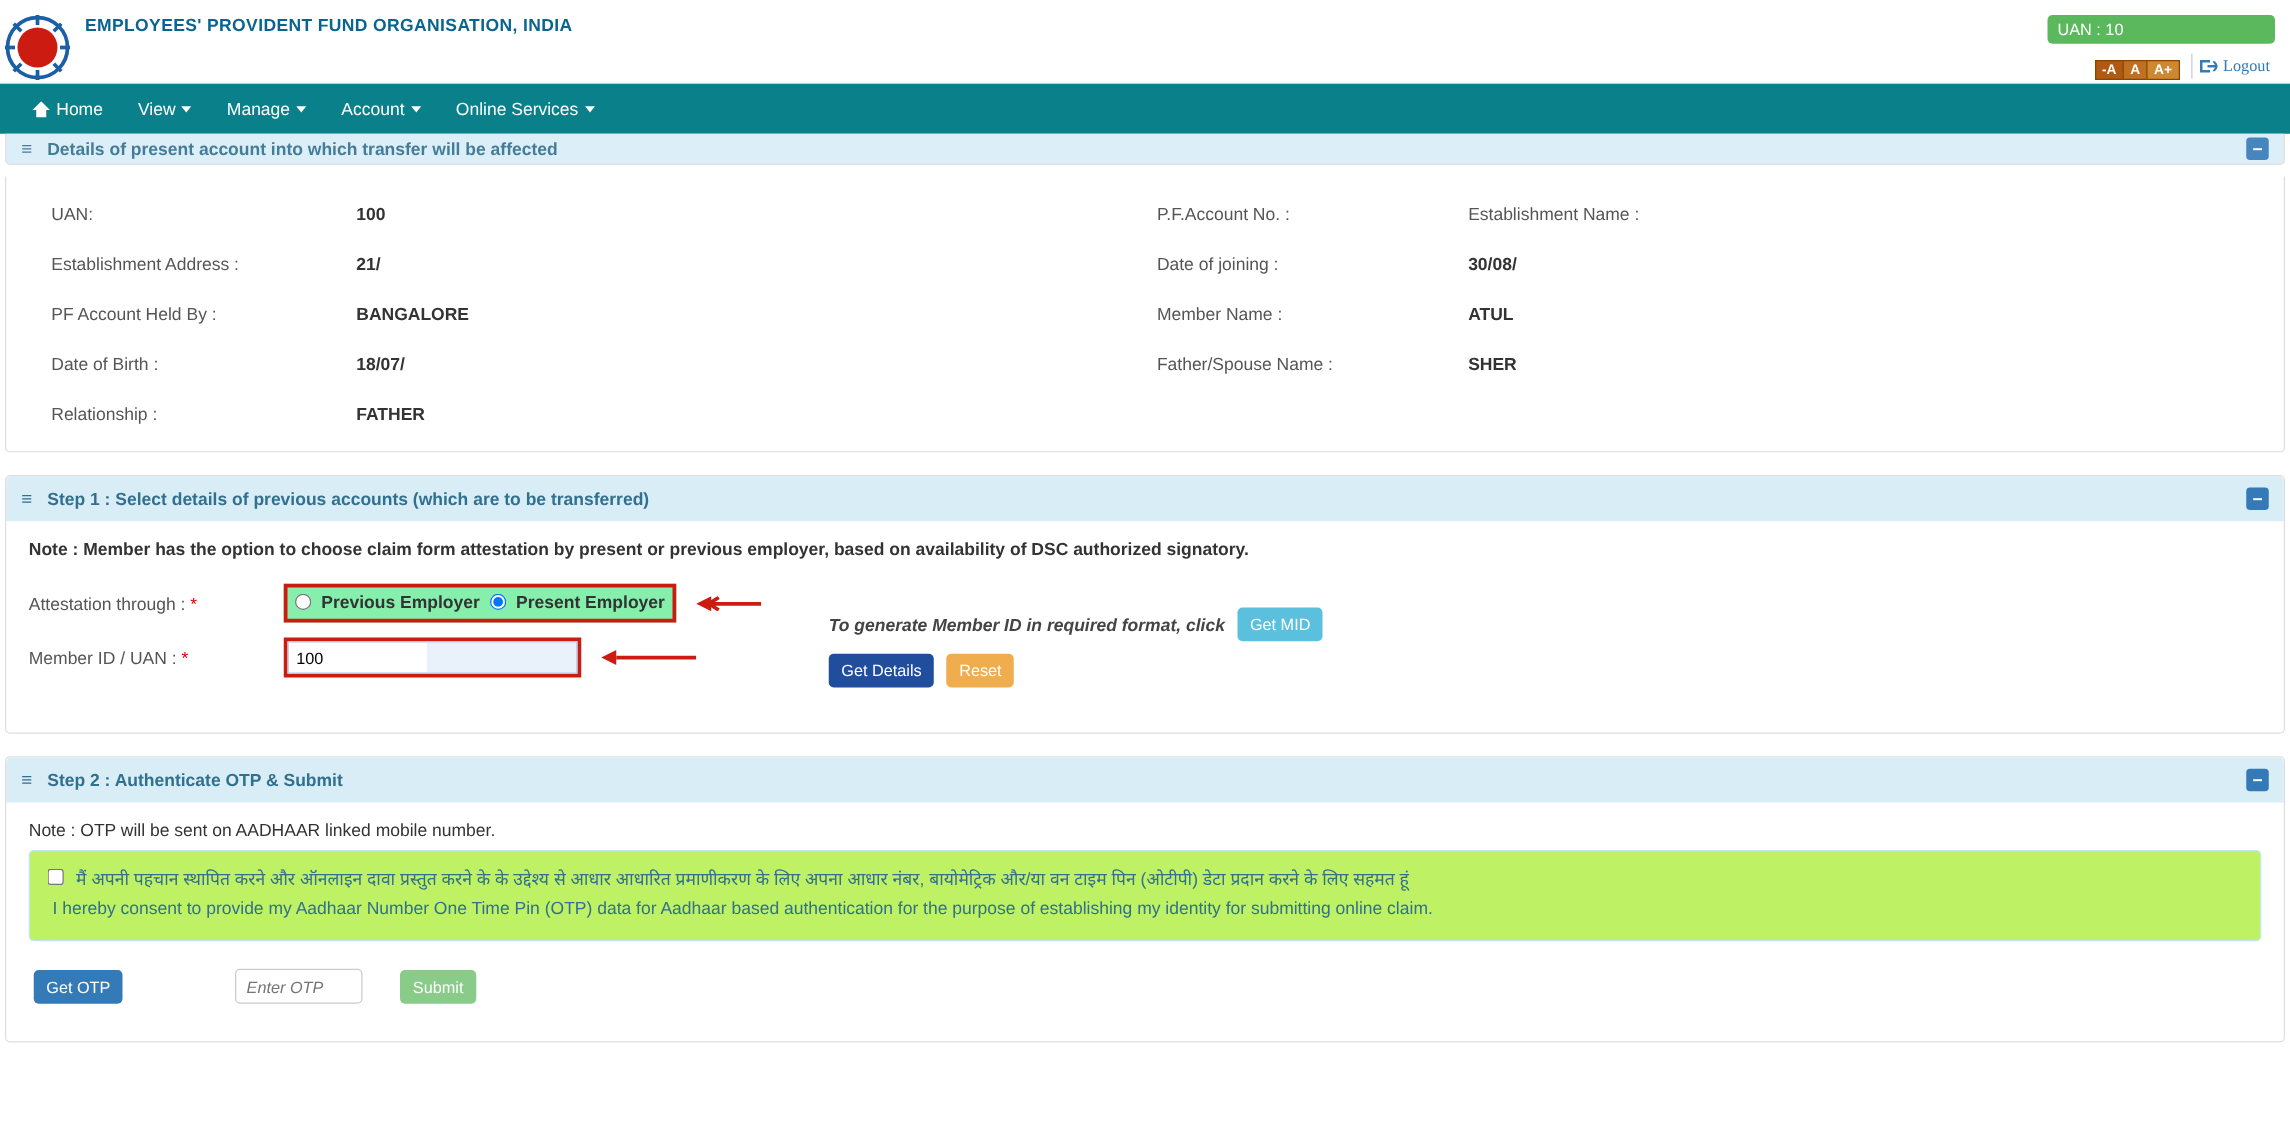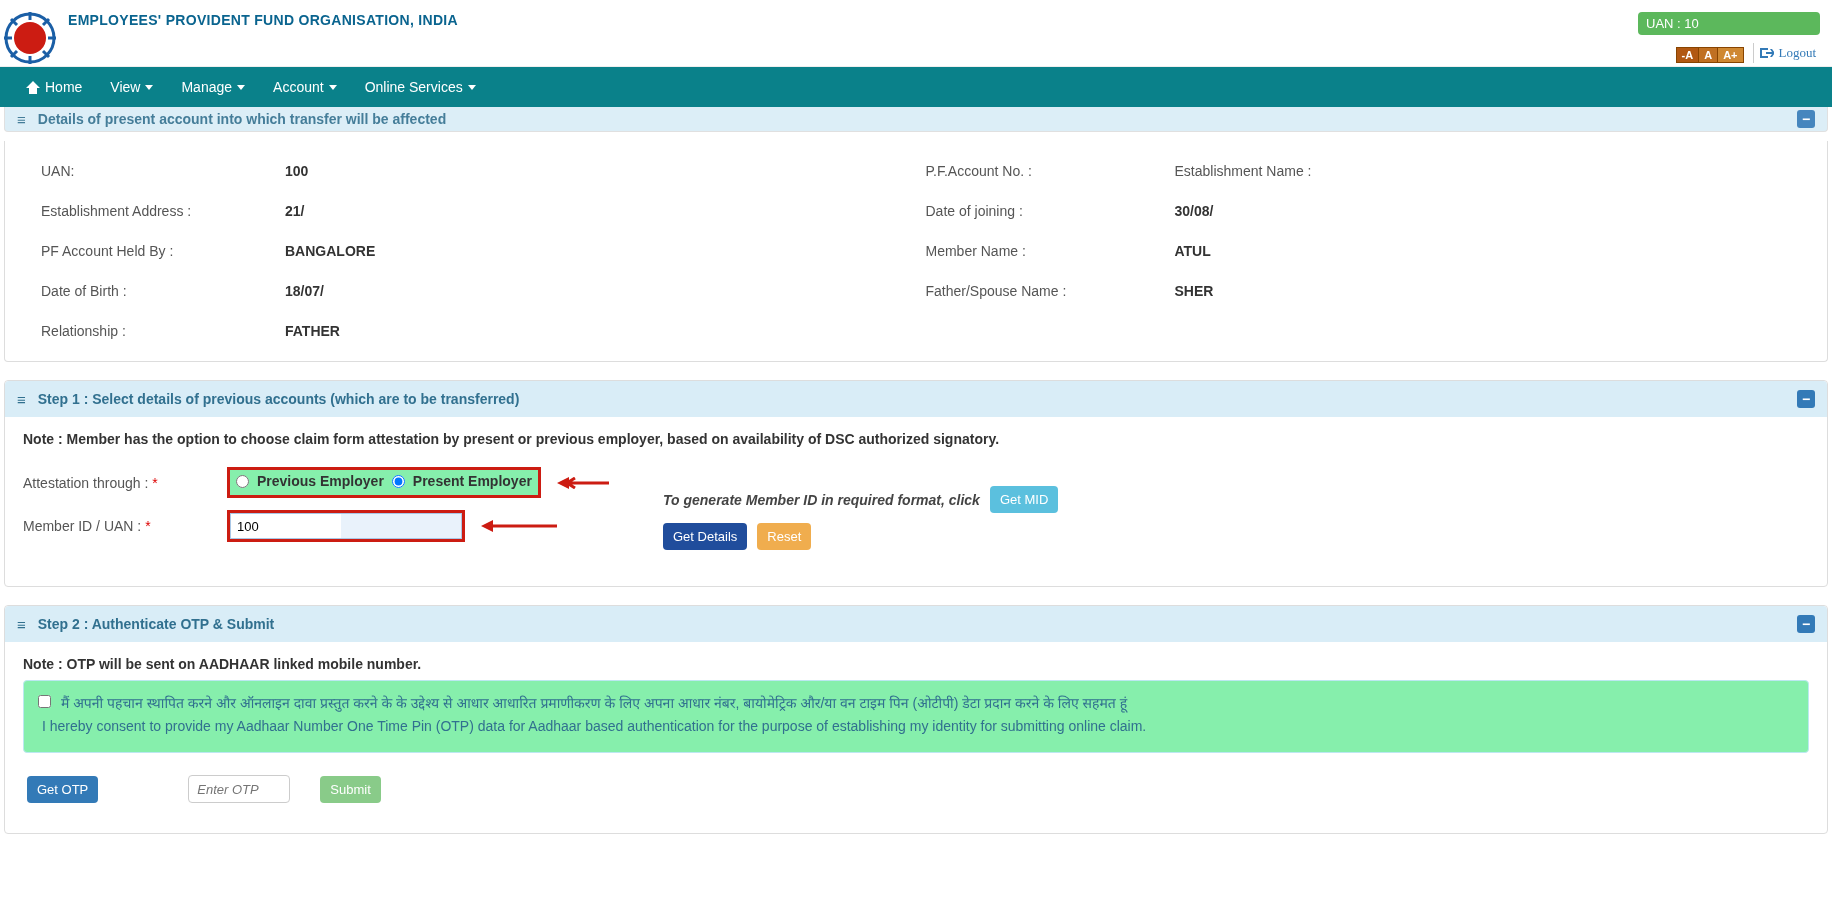--- a/index.html
+++ b/index.html
@@ -190,21 +190,21 @@
 .btn.disabled { opacity: .72; cursor: default; }
 
 .step1-right {
   position: relative;
   margin-left: 640px;
   margin-top: -68px;
 }
 .step1-right .row { display:flex; align-items:center; gap:10px; margin-bottom:10px; }
 
 .consent-box {
-  background: #86efac;
+  background: #bef264;
   border: 1px solid #bce8f1;
   border-radius: 4px;
   padding: 12px 14px;
   margin-top: 8px;
 }
 .consent-box label { display:block; color:#31708f; margin-bottom:6px; font-size:14px; }
 .consent-box input[type=checkbox] { margin-right:6px; }
 .below-consent {
   margin-top: 22px;
   display:flex;
@@ -415,21 +415,21 @@
     </div>
   </div>
 
   <div class="panel">
     <div class="panel-head">
       <span class="panel-hamburger">≡</span>
       <span>Step 2 : Authenticate OTP &amp; Submit</span>
       <span class="panel-collapse">−</span>
     </div>
     <div class="panel-body" style="padding:14px 18px 30px;">
-      <div style="font-weight:700;margin-bottom:6px">Note : OTP will be sent on AADHAAR linked mobile number.</div>
+      <div style="font-weight:400;margin-bottom:6px">Note : OTP will be sent on AADHAAR linked mobile number.</div>
 
       <div class="consent-box">
         <label>
           <input type="checkbox" style="">
           <span>मैं अपनी पहचान स्थापित करने और ऑनलाइन दावा प्रस्तुत करने के के उद्देश्य से आधार आधारित प्रमाणीकरण के लिए अपना आधार नंबर, बायोमेट्रिक और/या वन टाइम पिन (ओटीपी) डेटा प्रदान करने के लिए सहमत हूं</span>
         </label>
         <label style="padding-left:4px;">I hereby consent to provide my Aadhaar Number One Time Pin (OTP) data for Aadhaar based authentication for the purpose of establishing my identity for submitting online claim.</label>
       </div>
 
       <div class="below-consent">

